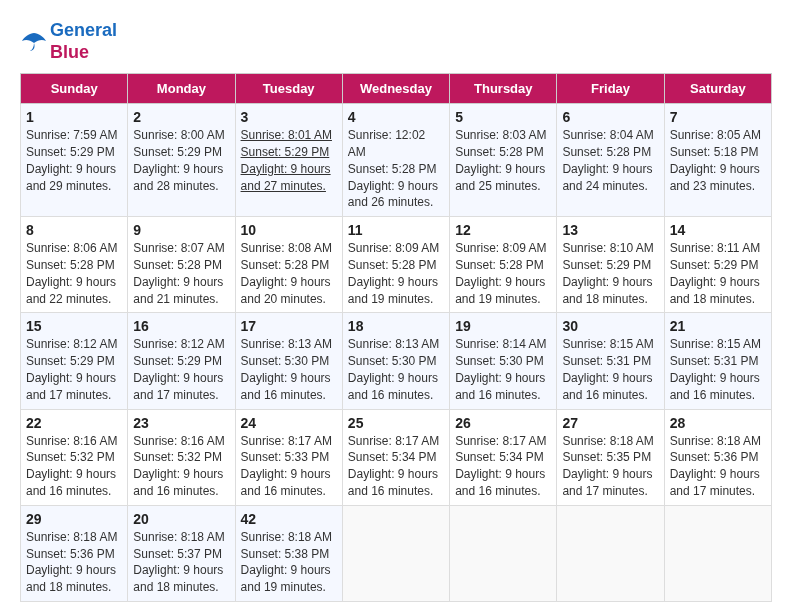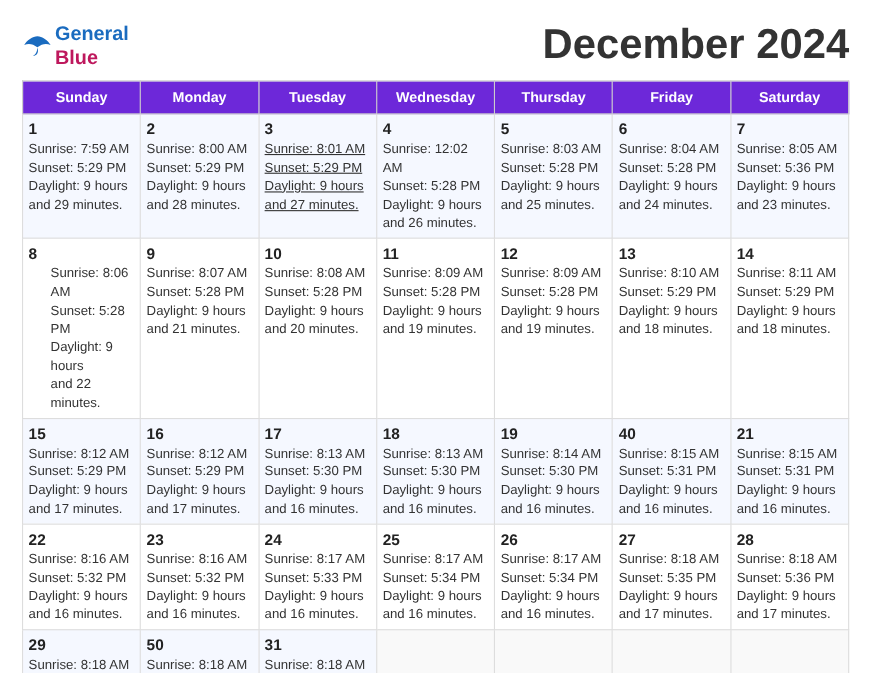--- a/index.html
+++ b/index.html
@@ -46,21 +46,21 @@
       font-size: 16px;
       color: #333;
       margin-top: 2px;
     }
     table {
       width: 100%;
       border-collapse: collapse;
       margin-top: 10px;
     }
     thead tr th {
-      background-color: #6d28d9;
+      background-color: #be185d;
       color: #fff;
       text-align: center;
       padding: 7px 4px;
       font-size: 13px;
       font-weight: bold;
       border: 1px solid #ccc;
     }
     tbody tr td {
       vertical-align: top;
       padding: 5px 5px;
@@ -101,21 +101,20 @@
     <svg class="logo-bird" viewBox="0 0 28 22" xmlns="http://www.w3.org/2000/svg">
       <path d="M14 2 C10 2, 4 6, 2 10 C6 8, 10 9, 14 12 C18 9, 22 8, 26 10 C24 6, 18 2, 14 2Z" fill="#1a6bbf"></path>
       <path d="M14 12 C14 16, 12 19, 10 20 C12 20, 16 18, 14 12Z" fill="#1a6bbf"></path>
     </svg>
     <div class="logo-text">
       <div><span>General</span></div>
       <div><span style="color:#be185d">Blue</span></div>
     </div>
   </div>
   <div class="title-block">
-    <div class="month-title">December 2024</div>
   </div>
 </div>
 
 <table>
   <thead>
     <tr id="weekday-header">
     <th>Sunday</th>
         <th>Monday</th>
         <th>Tuesday</th>
         <th>Wednesday</th>
@@ -164,29 +163,29 @@
         <td>
           <span class="day-num">6</span>
           <div class="cell-text" style="white-space: pre-line;">Sunrise: 8:04 AM
 Sunset: 5:28 PM
 Daylight: 9 hours
 and 24 minutes.</div>
         </td>
         <td>
           <span class="day-num">7</span>
           <div class="cell-text" style="white-space: pre-line;">Sunrise: 8:05 AM
-Sunset: 5:36 PM
+Sunset: 5:18 PM
 Daylight: 9 hours
 and 23 minutes.</div>
         </td>
       </tr>
       <tr>
         <td>
           <span class="day-num">8</span>
-          <div class="cell-text" style="white-space: pre-line; margin-left: 20px;">Sunrise: 8:06 AM
+          <div class="cell-text" style="white-space: pre-line;">Sunrise: 8:06 AM
 Sunset: 5:28 PM
 Daylight: 9 hours
 and 22 minutes.</div>
         </td>
         <td>
           <span class="day-num">9</span>
           <div class="cell-text" style="white-space: pre-line;">Sunrise: 8:07 AM
 Sunset: 5:28 PM
 Daylight: 9 hours
 and 21 minutes.</div>
@@ -257,21 +256,21 @@
 and 16 minutes.</div>
         </td>
         <td>
           <span class="day-num">19</span>
           <div class="cell-text" style="white-space: pre-line;">Sunrise: 8:14 AM
 Sunset: 5:30 PM
 Daylight: 9 hours
 and 16 minutes.</div>
         </td>
         <td>
-          <span class="day-num">40</span>
+          <span class="day-num">30</span>
           <div class="cell-text" style="white-space: pre-line;">Sunrise: 8:15 AM
 Sunset: 5:31 PM
 Daylight: 9 hours
 and 16 minutes.</div>
         </td>
         <td>
           <span class="day-num">21</span>
           <div class="cell-text" style="white-space: pre-line;">Sunrise: 8:15 AM
 Sunset: 5:31 PM
 Daylight: 9 hours
@@ -331,28 +330,28 @@
       </tr>
       <tr>
         <td>
           <span class="day-num">29</span>
           <div class="cell-text" style="white-space: pre-line;">Sunrise: 8:18 AM
 Sunset: 5:36 PM
 Daylight: 9 hours
 and 18 minutes.</div>
         </td>
         <td>
-          <span class="day-num">50</span>
+          <span class="day-num">20</span>
           <div class="cell-text" style="white-space: pre-line;">Sunrise: 8:18 AM
 Sunset: 5:37 PM
 Daylight: 9 hours
 and 18 minutes.</div>
         </td>
         <td>
-          <span class="day-num">31</span>
+          <span class="day-num">42</span>
           <div class="cell-text" style="white-space: pre-line;">Sunrise: 8:18 AM
 Sunset: 5:38 PM
 Daylight: 9 hours
 and 19 minutes.</div>
         </td>
         <td class="empty"></td>
         <td class="empty"></td>
         <td class="empty"></td>
         <td class="empty"></td>
       </tr>

